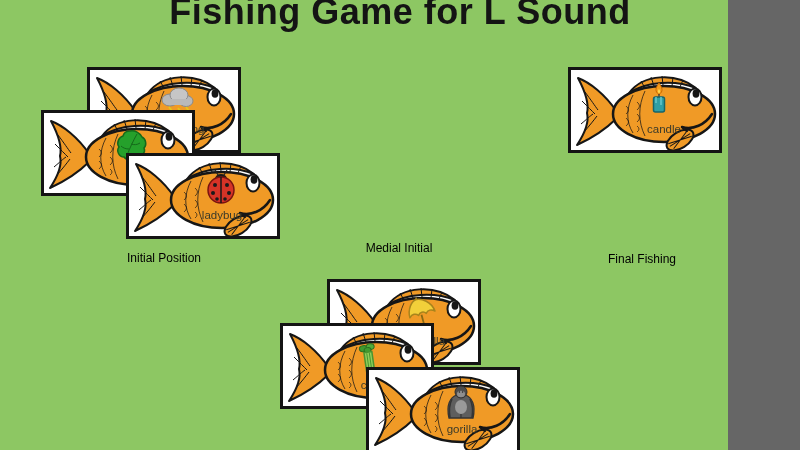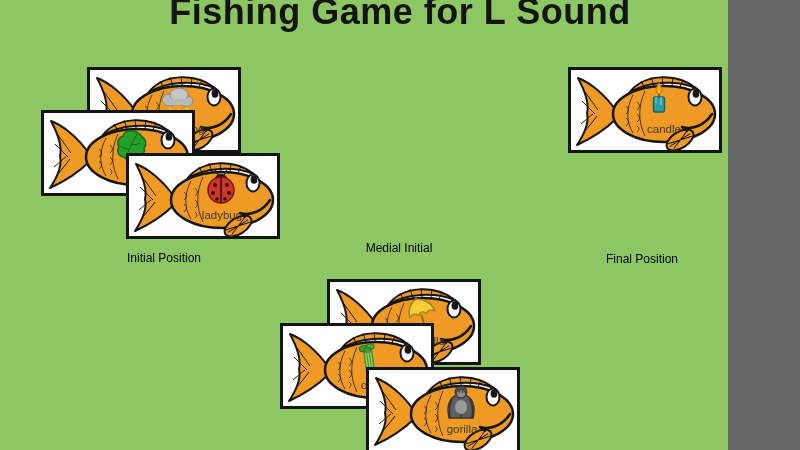--- a/index.html
+++ b/index.html
@@ -164,15 +164,15 @@
         <line x1="0" y1="-6" x2="0" y2="-3" stroke="#333" stroke-width="1.2"></line>
         <rect x="-5.5" y="-3" width="11" height="15" rx="2" fill="#2f9fa5" stroke="#17646a" stroke-width="1.5"></rect>
         <path d="M-3,-3 L-3,3 M2,-3 L2,5" stroke="#67c7cc" stroke-width="1.5"></path>
       </g>
       <text class="fish-word" x="93" y="63" text-anchor="middle">candle</text>
     </svg>
   </div>
 
 
 
-  <div class="group-label" style="left:642px;top:252px">Final Position</div>
+  <div class="group-label" style="left:642px;top:252px">Final Fishing</div>
 
 </div>
 
 </body></html>

